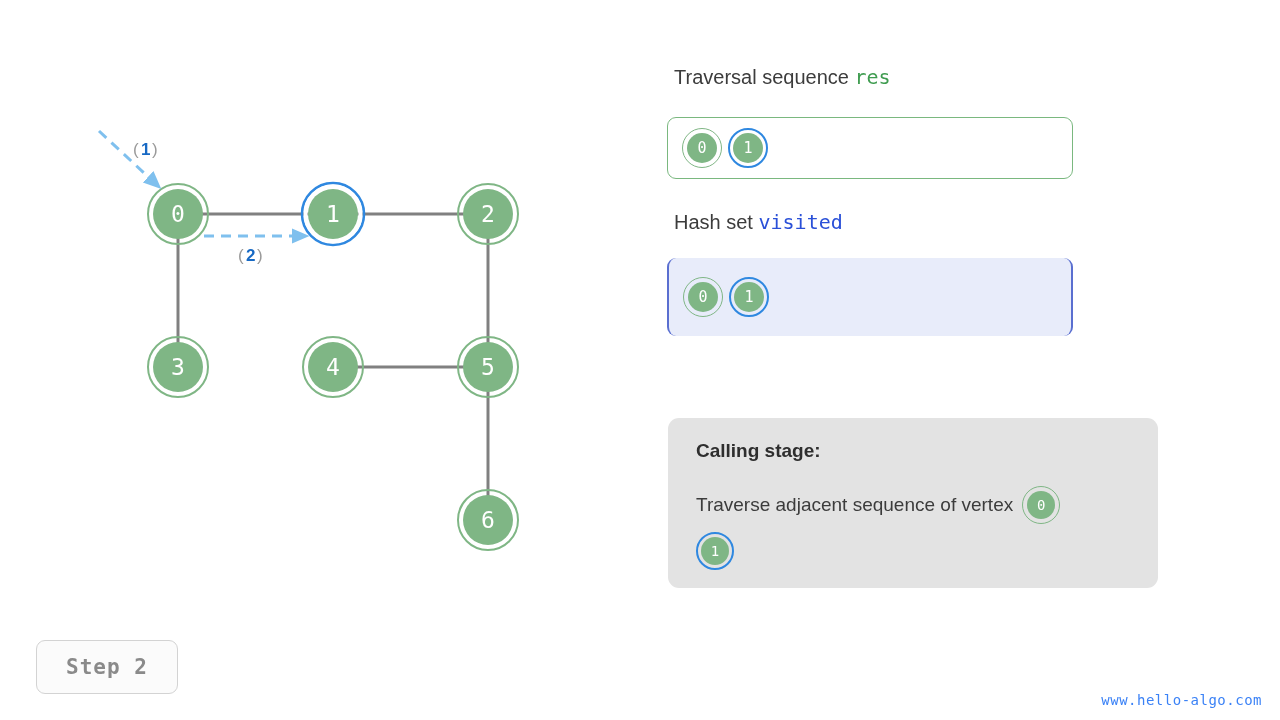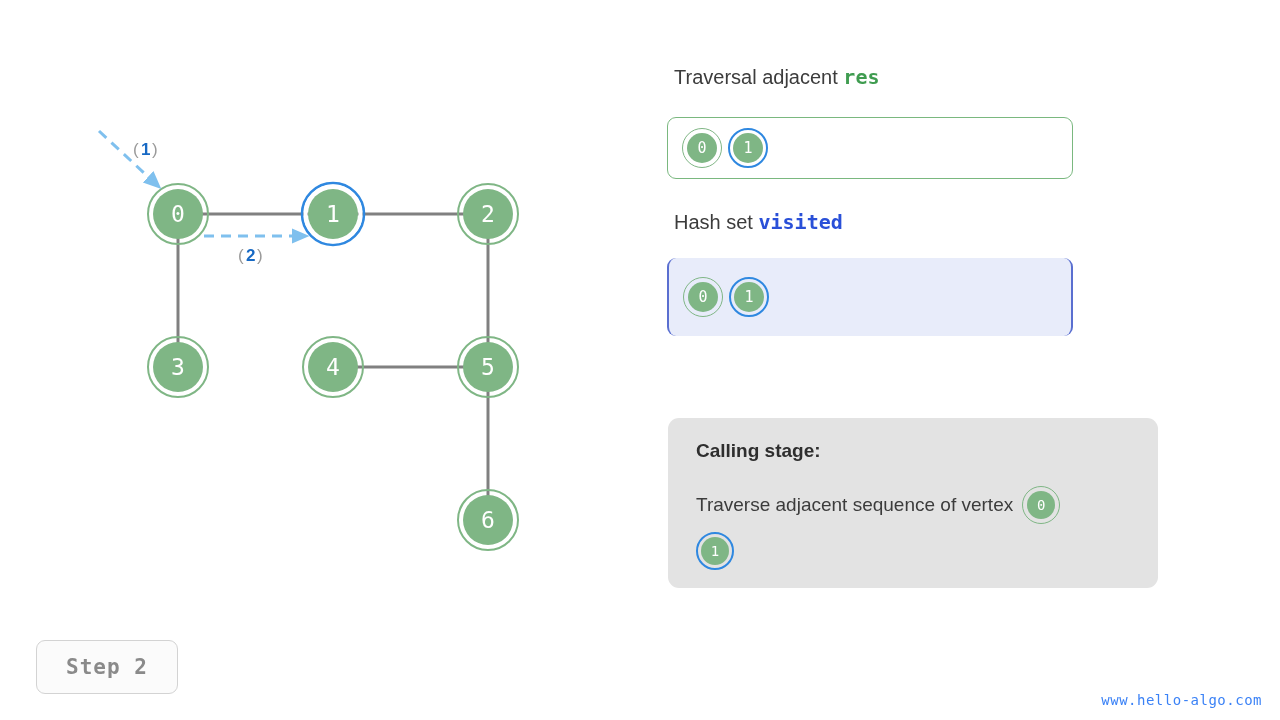--- a/index.html
+++ b/index.html
@@ -55,21 +55,21 @@
     height: 720px;
   }
   .section-title {
     position: absolute;
     font-size: 20px;
     color: #3c3c3c;
     white-space: nowrap;
   }
   .section-title .mono {
     font-family: "DejaVu Sans Mono", monospace;
-    font-weight: bold;
+    font-weight: normal;
     font-size: 20px;
   }
   .mono-green { color: #3f9c50; }
   .mono-blue  { color: #2a50d8; }
 
   #res-title     { left: 14px; top: 65px; }
   #visited-title { left: 14px; top: 210px; }
 
   .container-box {
     position: absolute;
@@ -297,21 +297,21 @@
       <text x="238" y="261" class="step-paren">(</text>
       <text x="246" y="261" class="step-label-text">2</text>
       <text x="257" y="261" class="step-paren">)</text>
     </g>
   </svg>
 </div>
 
 <div id="right-panel">
 
   <div class="section-title" id="res-title">
-    <span>Traversal adjacent</span>
+    <span>Traversal sequence</span>
     <span class="mono mono-green">res</span>
   </div>
 
   <div class="container-box" id="res-box">
     <div class="chip">
       <div class="disc">0</div>
       <div class="ring"></div>
     </div>
     <div class="chip highlight">
       <div class="disc">1</div>

